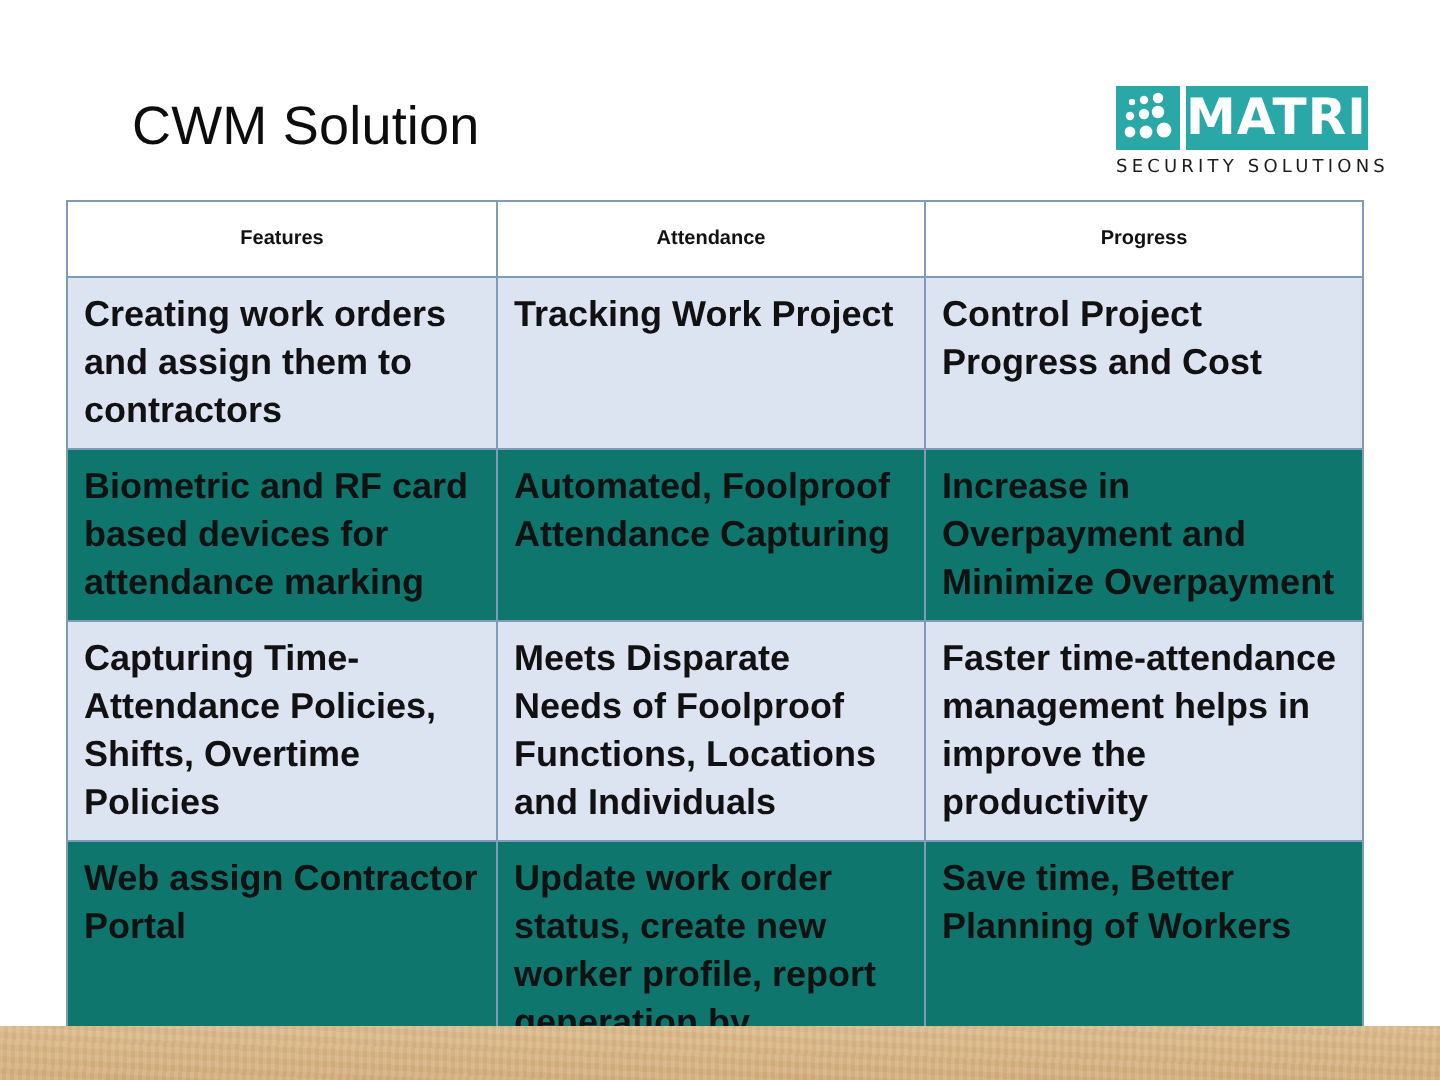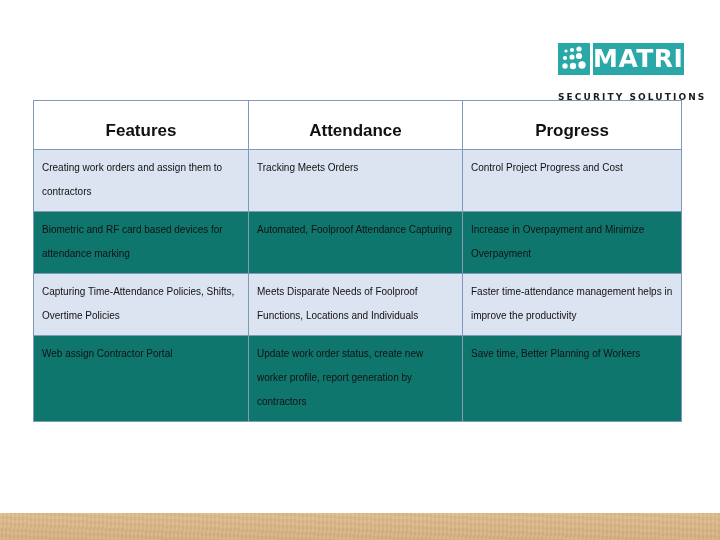--- a/index.html
+++ b/index.html
@@ -65,57 +65,57 @@
     color: #ffffff;
     font-family: "DejaVu Sans", sans-serif;
     font-weight: 700;
     font-size: 25px;
     line-height: 32px;
     text-align: center;
     letter-spacing: 0.5px;
     overflow: hidden;
   }
   .logo-sub {
-    margin-top: 17px;
+    margin-top: 4px;
     text-align: center;
     color: #1c1c1c;
     font-family: "DejaVu Sans", sans-serif;
-    font-weight: 700;
+    font-weight: 400;
     font-size: 9px;
     line-height: 11px;
     letter-spacing: 2.1px;
     white-space: nowrap;
   }
 
   
   .fab-table {
     position: absolute;
     left: 33px;
     top: 100px;
     width: 648px;
     border-collapse: collapse;
     table-layout: fixed;
   }
   .fab-table td, .fab-table th {
     border: 1px solid #7f9bb8;
     vertical-align: top;
     padding: 6px 8px 7px 8px;
-    font-size: 10px;
+    font-size: 18px;
     line-height: 24px;
     color: #111111;
-    font-weight: 400;
+    font-weight: 700;
     text-align: left;
   }
   .fab-table th {
     text-align: center;
     font-weight: bold;
-    font-size: 17px;
+    font-size: 10px;
     line-height: 20px;
     background: #ffffff;
-    padding-top: 20px;
+    padding-top: 9px;
     padding-bottom: 8px;
     color: #111111;
   }
   .col-a { width: 215px; }
   .col-b { width: 214px; }
   .col-c { width: 219px; }
 
   tr.row-shaded td { background: #dce3f1; }
   tr.row-plain  td { background: #0f766e; }
 
@@ -130,20 +130,21 @@
       repeating-linear-gradient(92deg, rgba(255,255,255,0.07) 0 2px, rgba(150,110,60,0.05) 2px 4px),
       repeating-linear-gradient(3deg, rgba(255,255,255,0.05) 0 3px, rgba(160,120,70,0.045) 3px 6px),
       linear-gradient(180deg, #dbba8c 0%, #d7b484 45%, #d3ae7c 100%);
   }
 </style>
 </head>
 <body>
 
 <div class="slide">
 
+  <div class="slide-title">CWM Solution</div>
 
   <div class="logo">
     <div class="logo-mark">
       <div class="logo-dots">
         <svg width="32" height="32" viewBox="0 0 32 32" aria-hidden="true">
           <circle cx="8" cy="8" r="1.6" fill="#ffffff"></circle>
           <circle cx="14" cy="7" r="2.1" fill="#ffffff"></circle>
           <circle cx="21" cy="6" r="2.6" fill="#ffffff"></circle>
           <circle cx="7" cy="15" r="2.1" fill="#ffffff"></circle>
           <circle cx="14" cy="14" r="2.6" fill="#ffffff"></circle>
@@ -168,21 +169,21 @@
     <thead>
       <tr>
         <th>Features</th>
         <th>Attendance</th>
         <th>Progress</th>
       </tr>
     </thead>
     <tbody>
       <tr class="row-shaded">
         <td>Creating work orders and assign them to contractors</td>
-        <td>Tracking Meets Orders</td>
+        <td>Tracking Work Project</td>
         <td>Control Project Progress and Cost</td>
       </tr>
       <tr class="row-plain">
         <td>Biometric and RF card based devices for attendance marking</td>
         <td>Automated, Foolproof Attendance Capturing</td>
         <td>Increase in Overpayment and Minimize Overpayment</td>
       </tr>
       <tr class="row-shaded">
         <td>Capturing Time-Attendance Policies, Shifts, Overtime Policies</td>
         <td>Meets Disparate Needs of Foolproof Functions, Locations and Individuals</td>

